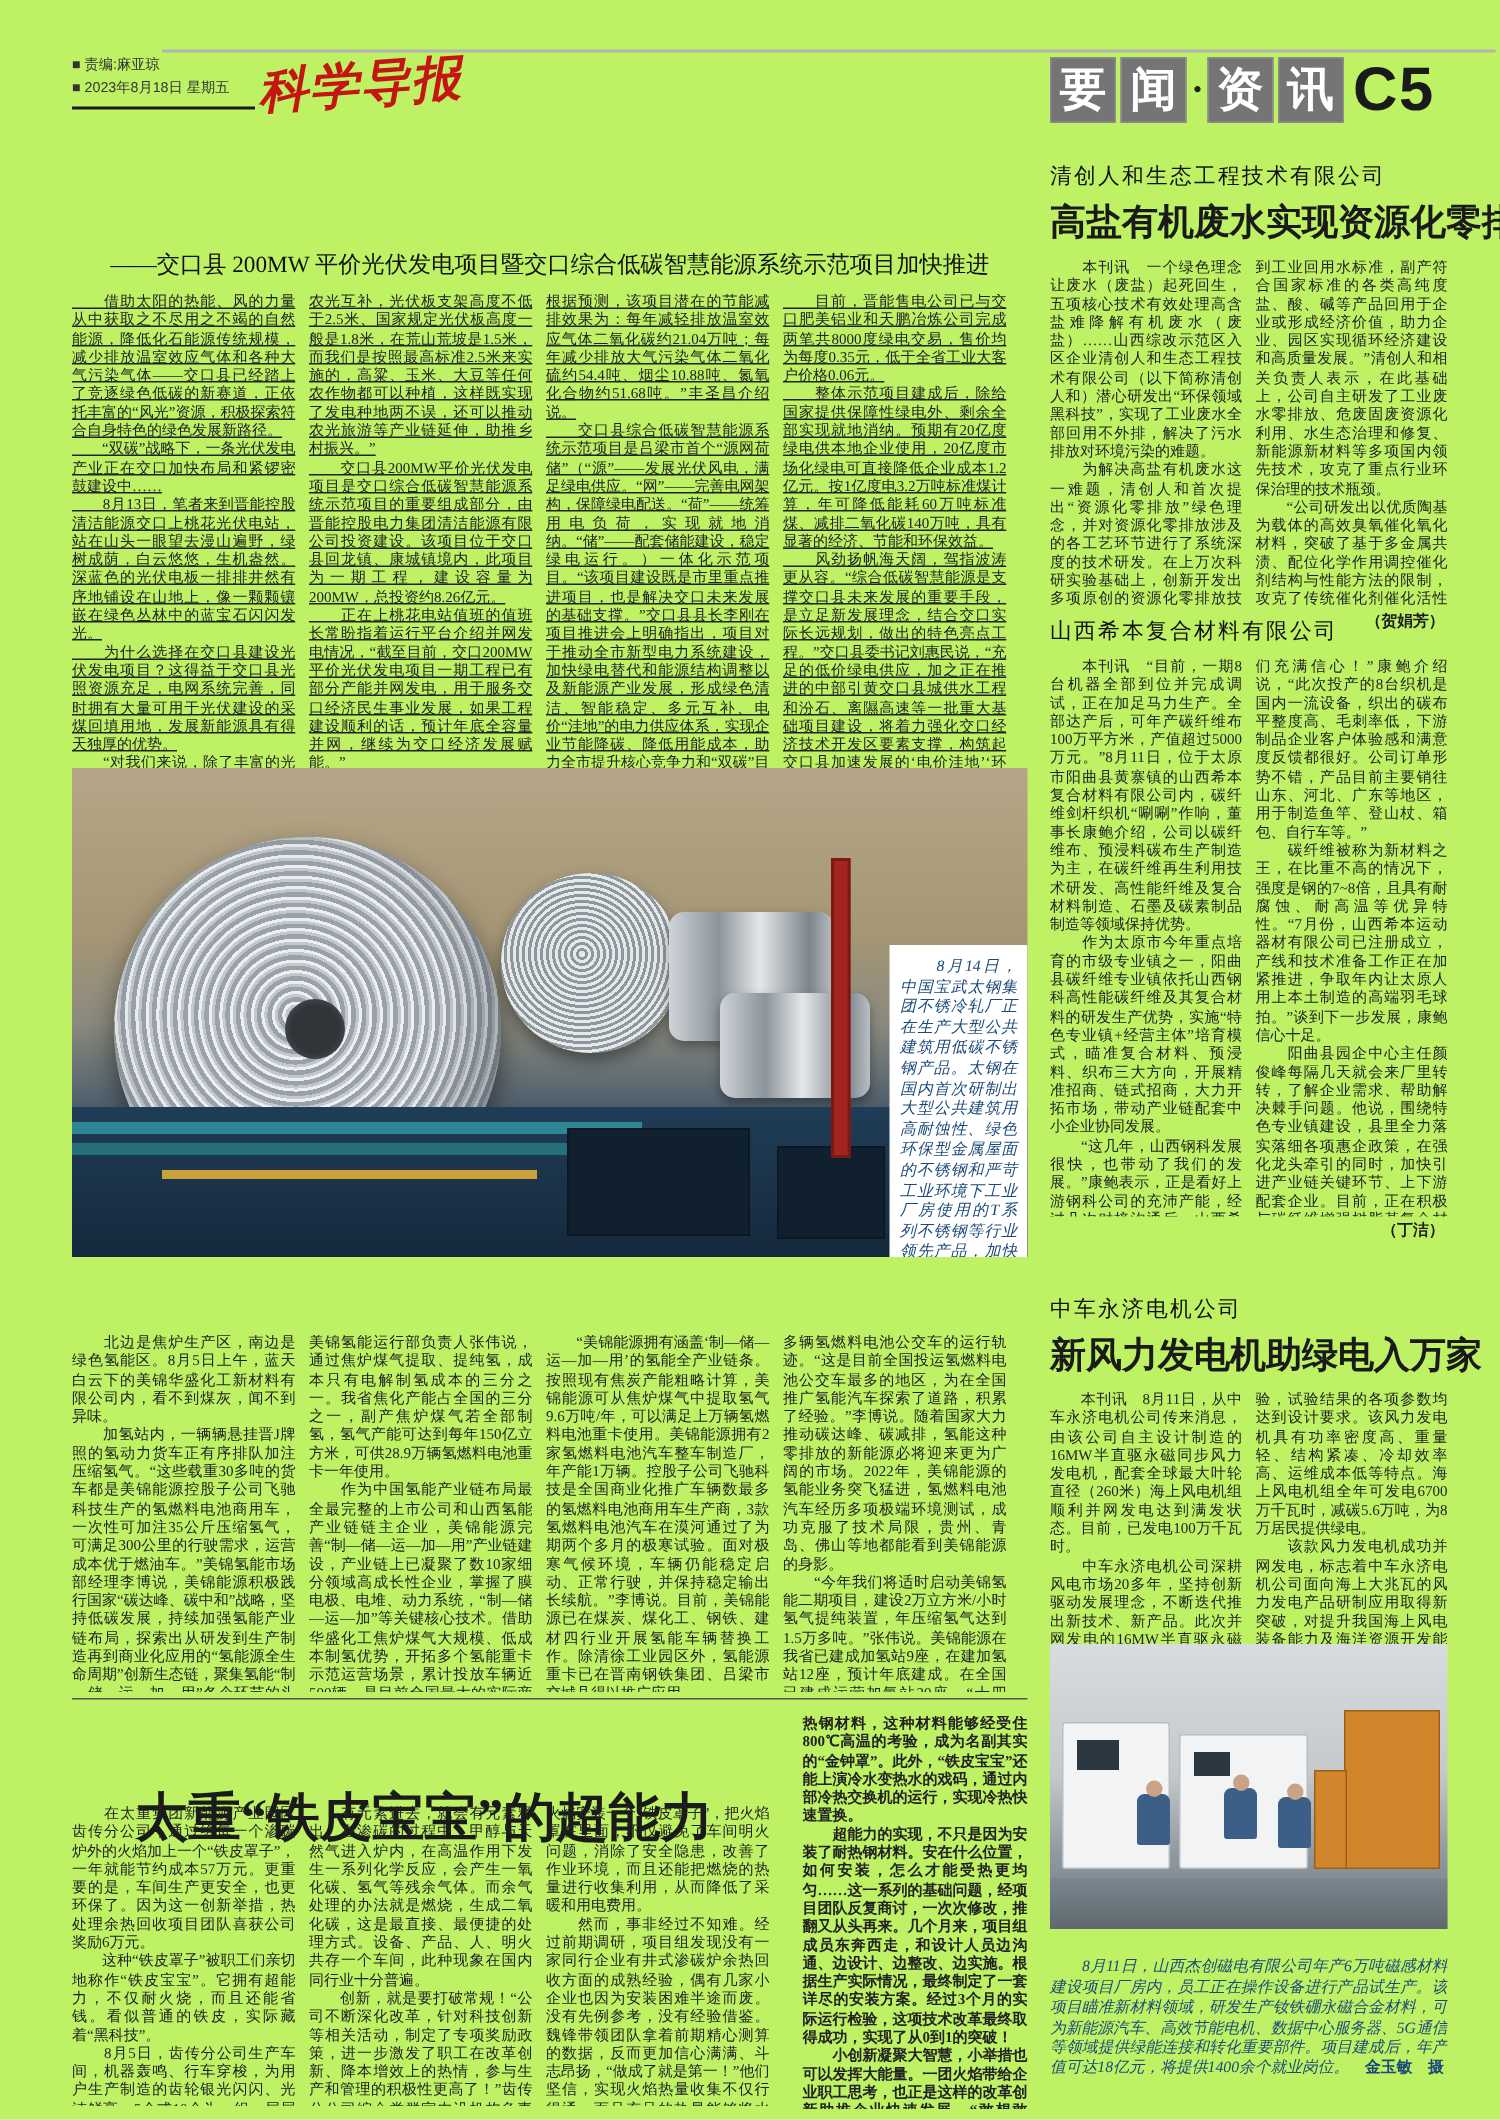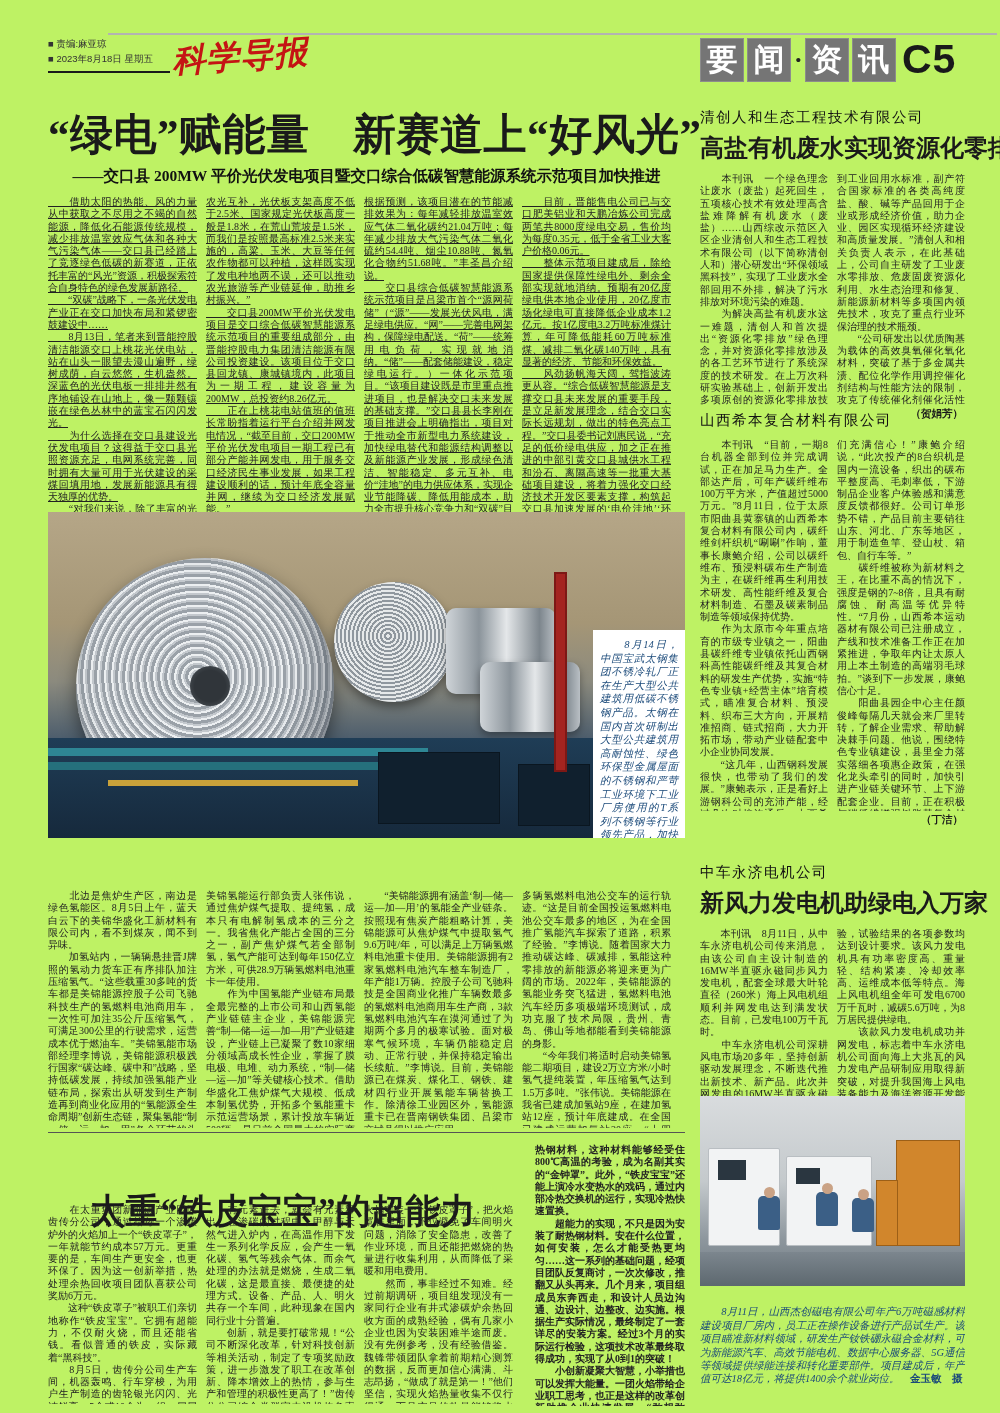--- a/index.html
+++ b/index.html
@@ -14,21 +14,21 @@
   .banner{position:absolute;left:700px;top:38px;display:flex;align-items:center;}
   .banner .box{width:42px;height:42px;background:#757575;color:#fff;font-weight:bold;font-size:31px;
         display:flex;align-items:center;justify-content:center;margin-right:3px;border:1px solid #8c8c8c;}
   .banner .dot{font-size:26px;font-weight:bold;color:#222;margin:0 2px 0 0;}
   .page-no{position:absolute;left:902px;top:36px;font-size:41px;font-weight:bold;color:#1a1a1a;
         font-family:"Liberation Sans",sans-serif;letter-spacing:1px;}
   
   .main-left{position:absolute;left:48px;top:100px;width:637px;height:1313px;}
   .h1{position:absolute;left:0;top:6px;width:637px;text-align:center;font-size:43px;font-weight:900;
       letter-spacing:0.5px;white-space:nowrap;}
-  .subtitle{position:absolute;left:0;top:66px;width:637px;text-align:center;font-size:15.5px;font-weight:bold;color:#111;}
+  .subtitle{position:absolute;left:0;top:66px;width:637px;text-align:center;font-size:15.5px;font-weight:normal;color:#111;}
   .bodyrow{position:absolute;display:flex;gap:9px;}
   .col{width:149px;font-size:10px;line-height:12.3px;text-align:justify;white-space:pre-line;
        overflow:hidden;color:#222;}
   .body1{left:0;top:96px;} .body1 .col{height:316px;text-decoration:underline;}
   
   .photo1{position:absolute;left:0;top:412px;width:637px;height:326px;overflow:hidden;
       background:linear-gradient(180deg,#b5a687 0%,#a59676 34%,#8b8a7e 52%,#44576a 72%,#22384e 100%);}
   .coil-big{position:absolute;left:28px;top:46px;width:258px;height:258px;border-radius:50%;
       background:repeating-radial-gradient(circle at 47% 46%,#eceff1 0 2px,#9aa1a8 2px 5px,#c3c8cd 5px 7px);
       box-shadow:0 8px 18px rgba(0,0,0,.45), inset -14px -16px 30px rgba(20,30,40,.35);}
@@ -98,21 +98,20 @@
   <div class="banner">
     <span class="box">要</span>
     <span class="box">闻</span>
     <span class="dot">·</span>
     <span class="box">资</span>
     <span class="box">讯</span>
   </div>
   <div class="page-no">C5</div>
 
   <div class="main-left">
-    <div class="h1">“绿电”赋能量　新赛道上“好风光”</div>
     <div class="subtitle">——交口县 200MW 平价光伏发电项目暨交口综合低碳智慧能源系统示范项目加快推进</div>
 
     <div class="bodyrow body1">
       <div class="col">　　借助太阳的热能、风的力量从中获取之不尽用之不竭的自然能源，降低化石能源传统规模，减少排放温室效应气体和各种大气污染气体——交口县已经踏上了竞逐绿色低碳的新赛道，正依托丰富的“风光”资源，积极探索符合自身特色的绿色发展新路径。
 　　“双碳”战略下，一条光伏发电产业正在交口加快布局和紧锣密鼓建设中……
 　　8月13日，笔者来到晋能控股清洁能源交口上桃花光伏电站，站在山头一眼望去漫山遍野，绿树成荫，白云悠悠，生机盎然。深蓝色的光伏电板一排排井然有序地铺设在山地上，像一颗颗镶嵌在绿色丛林中的蓝宝石闪闪发光。
 　　为什么选择在交口县建设光伏发电项目？这得益于交口县光照资源充足，电网系统完善，同时拥有大量可用于光伏建设的采煤回填用地，发展新能源具有得天独厚的优势。
 　　“对我们来说，除了丰富的光照资源，交口县山上的空闲土地空间可以充分利用起来让项目落地。”晋能清洁能源光伏工程有限责任公司交口上桃花光伏电站站长丰圣昌说道，“为了弥补光伏占地面积大的缺点，我们始终坚持</div>
       <div class="col">农光互补，光伏板支架高度不低于2.5米、国家规定光伏板高度一般是1.8米，在荒山荒坡是1.5米，而我们是按照最高标准2.5米来实施的，高粱、玉米、大豆等任何农作物都可以种植，这样既实现了发电种地两不误，还可以推动农光旅游等产业链延伸，助推乡村振兴。”
 　　交口县200MW平价光伏发电项目是交口综合低碳智慧能源系统示范项目的重要组成部分，由晋能控股电力集团清洁能源有限公司投资建设。该项目位于交口县回龙镇、康城镇境内，此项目为一期工程，建设容量为200MW，总投资约8.26亿元。

